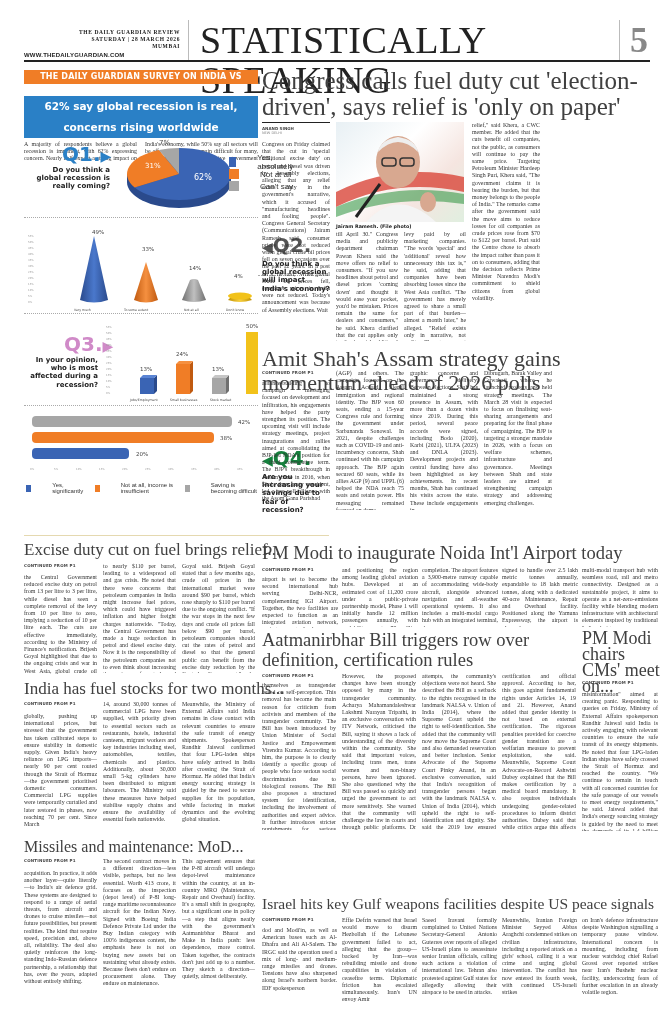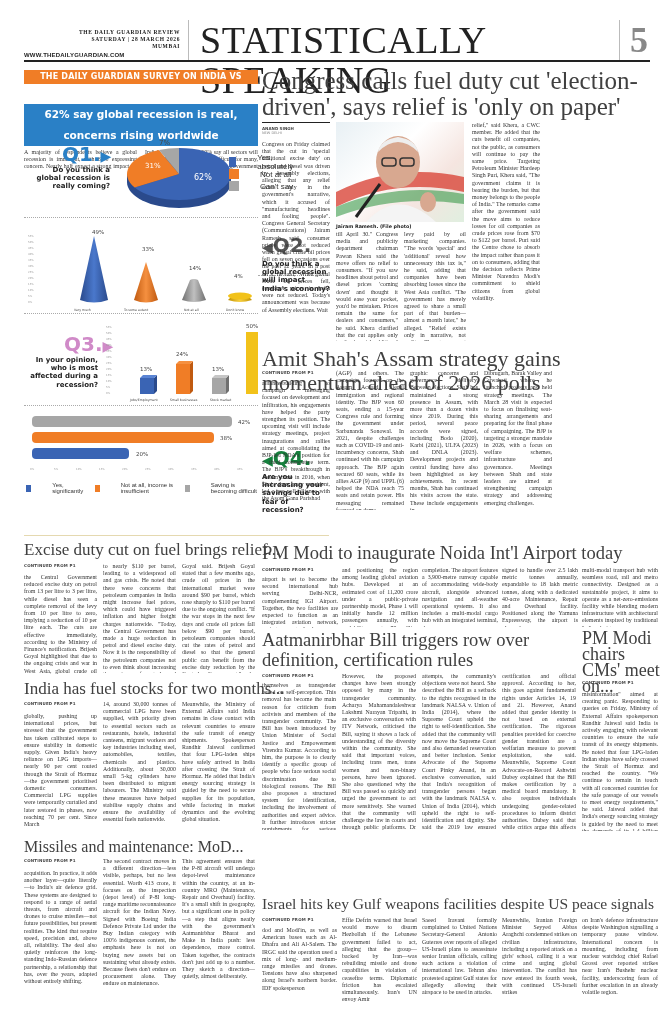--- a/index.html
+++ b/index.html
@@ -38,21 +38,21 @@
   <div class="abs" style="left:188px;top:20px;width:1px;height:40px;background:#bbb"></div>
   <div class="abs title" style="left:200px;top:20px">STATISTICALLY SPEAKING</div>
   <div class="abs" style="left:619px;top:20px;width:1px;height:40px;background:#bbb"></div>
   <div class="abs pagenum" style="left:630px;top:20px">5</div>
   <div class="abs rule-thick" style="left:24px;top:60px;width:288px;height:2px"></div>
   <div class="abs rule-thick" style="left:312px;top:60px;width:338px;height:2px"></div>
 </div>
 
 <div class="abs" style="left:24px;top:70px;width:234px;height:465px">
   <div class="banner1" style="height:14px">THE DAILY GUARDIAN SURVEY ON INDIA VS GLOBAL SLOWDOWN</div>
-  <div class="banner2" style="margin-top:20px">62% say global recession is real, concerns rising worldwide</div>
+  <div class="banner2" style="margin-top:12px">62% say global recession is real, concerns rising worldwide</div>
   <div class="body-txt" style="margin-top:3px;column-count:2;column-gap:8px;height:24px;overflow:hidden">A majority of respondents believe a global recession is imminent, with 62% expressing concern. Nearly half expect a strong impact on India's economy, while 50% say all sectors will be affected. Savings remain difficult for many, and 48% want comprehensive government action, including jobs, tax relief, and support for small businesses.</div>
 
   <div class="abs" style="left:0;top:66px;width:234px;height:80px">
     <div class="abs qnum" style="left:38px;top:8px;color:#2a80c6"><span>Q1.</span><span style="font-size:14px">▶</span></div>
     <div class="abs qtext" style="left:8px;top:30px;width:78px;text-align:right">Do you think a global recession is really coming?</div>
     <svg class="abs" style="left:95px;top:2px" width="120" height="75" viewBox="0 0 120 75">
       <ellipse cx="60" cy="44" rx="52" ry="26" fill="#2a4a8c"></ellipse>
       <rect x="8" y="36" width="104" height="8" fill="#2a4a8c"></rect>
       <path d="M60 36 L60 10 A52 26 0 1 1 15.6 49.5 Z" fill="#3a64b4"></path>
       <path d="M60 36 L15.6 49.5 A52 26 0 0 1 40 12 Z" fill="#f07d26"></path>

